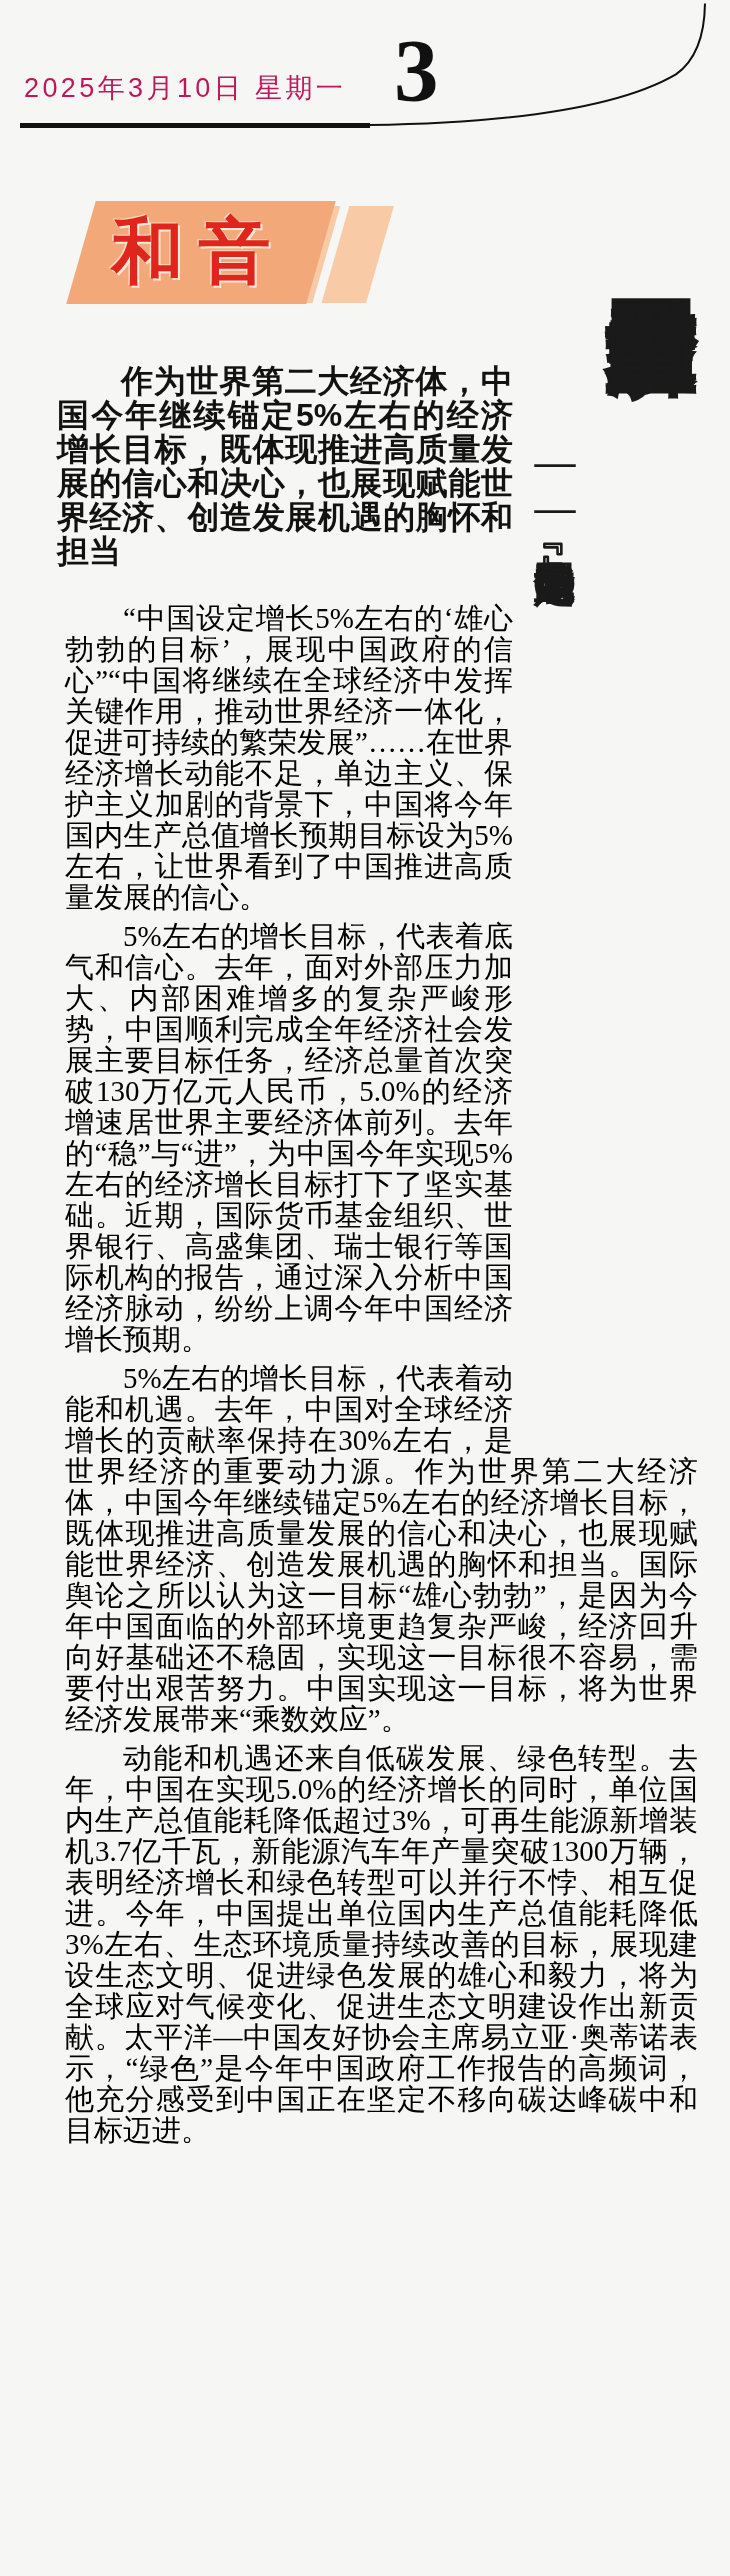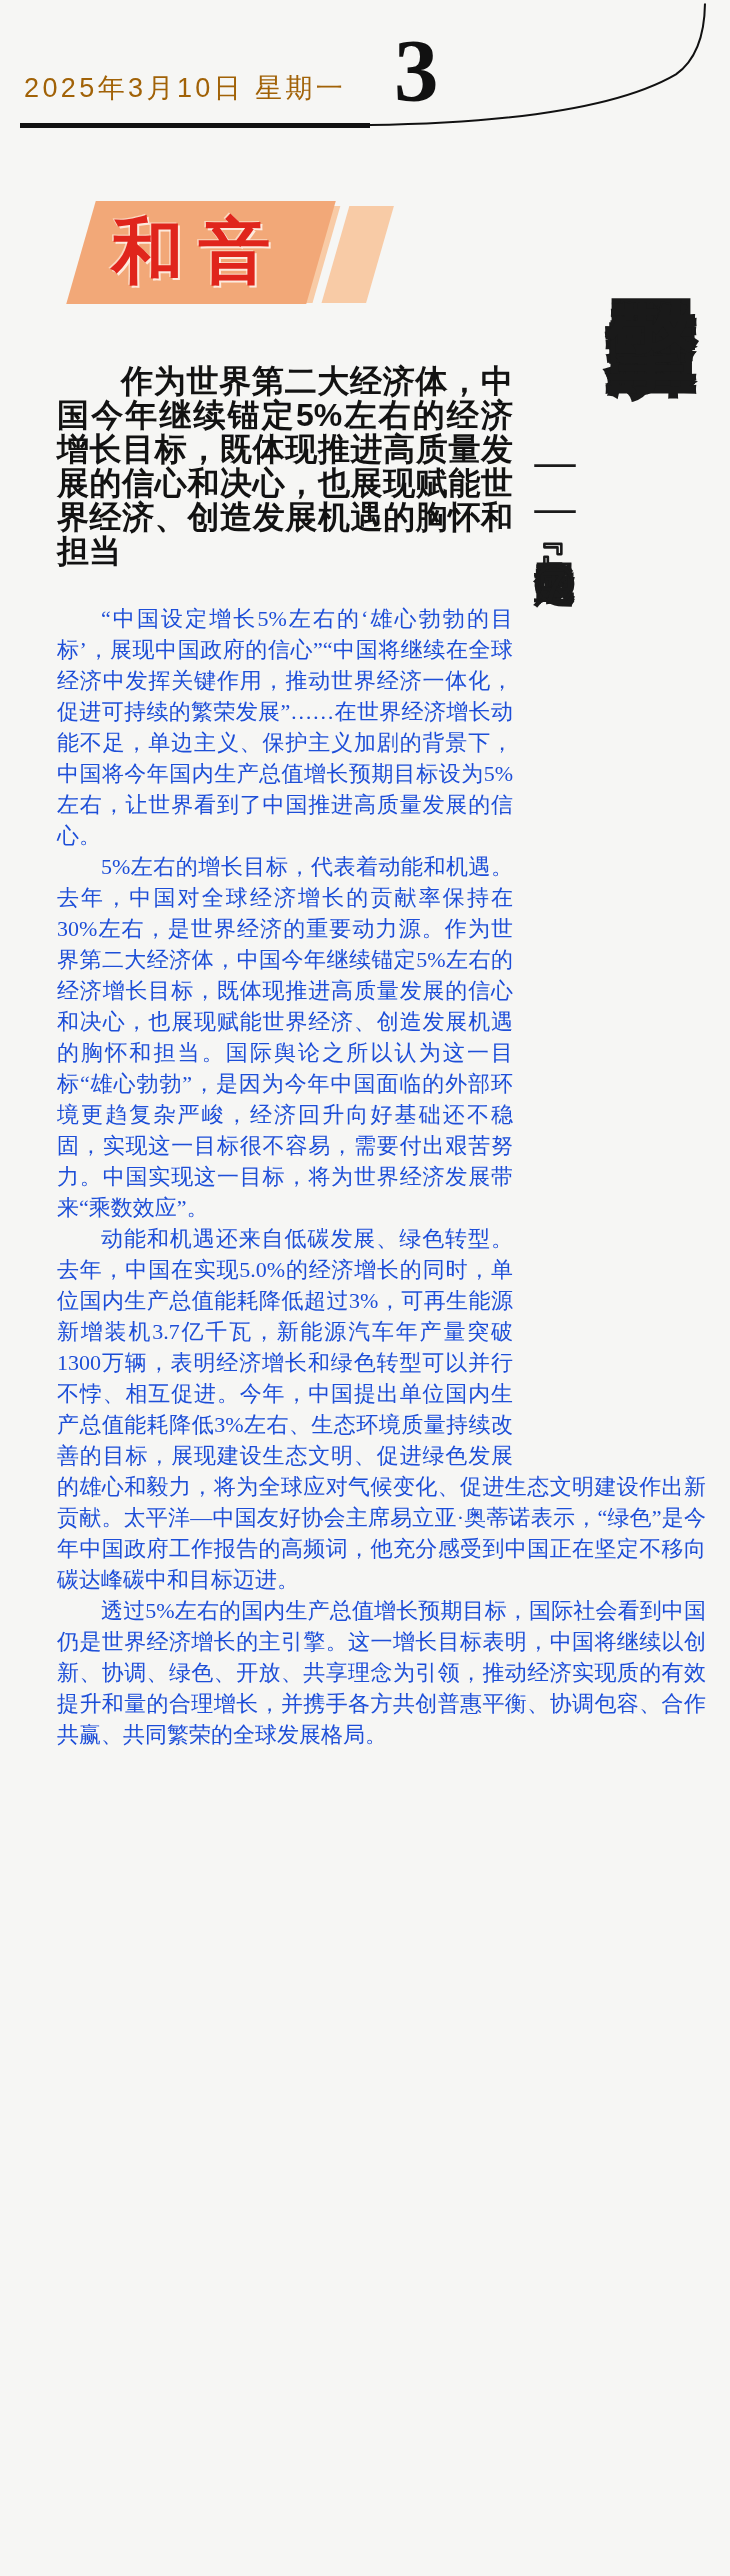--- a/index.html
+++ b/index.html
@@ -10,21 +10,21 @@
     background:#f6f6f4;
     overflow:hidden;
     font-family:"Liberation Serif", serif;
     color:#161616;
   }
   
   .hdr{position:absolute;left:0;top:0;width:730px;height:142px;}
   .hdr-date{
     position:absolute;left:24px;top:70px;
     font-family:"Liberation Sans", sans-serif;
-    font-size:27px;letter-spacing:3.4px;color:#a16207;white-space:nowrap;
+    font-size:27px;letter-spacing:3.4px;color:#be185d;white-space:nowrap;
   }
   .hdr-sec{
     position:absolute;left:394px;top:26px;
     display:flex;align-items:baseline;gap:23px;
     font-family:"Liberation Serif", serif;font-weight:bold;color:#111;
   }
   .hdr-num{font-size:89px;line-height:1;}
   .hdr-secname{font-size:76px;line-height:1;letter-spacing:5.4px;}
   .hdr-rule{position:absolute;left:20px;top:123px;width:350px;height:4.7px;background:#111;}
   .hdr-curve{position:absolute;left:0;top:0;}
@@ -73,23 +73,23 @@
   }
   
   .intro{
     font-family:"Liberation Sans", sans-serif;
     font-weight:bold;font-size:32px;line-height:34px;
     text-indent:2em;text-align:justify;color:#121212;
     margin:60px 0 35px 0;
   }
   .body-text p{
     font-family:"Liberation Serif", serif;
-    font-size:22px;line-height:31px;
+    font-size:29px;line-height:31px;
     text-indent:2em;text-align:justify;
-    margin:0;color:#1d4ed8;
+    margin:8px;color:#000000;
   }
 </style>
 </head>
 <body>
 
 <div class="page">
 
   <div class="hdr">
     <div class="hdr-date">2025年3月10日  星期一</div>
     <div class="hdr-sec">
@@ -112,20 +112,20 @@
       <div class="banner-tail" style="background: rgb(248, 203, 166);"></div>
       <div class="banner-main" style="background: rgb(242, 168, 120);"></div>
       <div class="banner-slash"></div>
       <div class="logo-text" style="color: rgb(224, 37, 28);">和音</div>
     </div>
 
     <div class="intro">作为世界第二大经济体，中国今年继续锚定5%左右的经济增长目标，既体现推进高质量发展的信心和决心，也展现赋能世界经济、创造发展机遇的胸怀和担当</div>
 
     <div class="body-text">
       <p>“中国设定增长5%左右的‘雄心勃勃的目标’，展现中国政府的信心”“中国将继续在全球经济中发挥关键作用，推动世界经济一体化，促进可持续的繁荣发展”……在世界经济增长动能不足，单边主义、保护主义加剧的背景下，中国将今年国内生产总值增长预期目标设为5%左右，让世界看到了中国推进高质量发展的信心。</p>
+      <p>5%左右的增长目标，代表着底气和信心。去年，面对外部压力加大、内部困难增多的复杂严峻形势，中国顺利完成全年经济社会发展主要目标任务，经济总量首次突破130万亿元人民币，5.0%的经济增速居世界主要经济体前列。去年的“稳”与“进”，为中国今年实现5%左右的经济增长目标打下了坚实基础。近期，国际货币基金组织、世界银行、高盛集团、瑞士银行等国际机构的报告，通过深入分析中国经济脉动，纷纷上调今年中国经济增长预期。</p>
       <p>5%左右的增长目标，代表着动能和机遇。去年，中国对全球经济增长的贡献率保持在30%左右，是世界经济的重要动力源。作为世界第二大经济体，中国今年继续锚定5%左右的经济增长目标，既体现推进高质量发展的信心和决心，也展现赋能世界经济、创造发展机遇的胸怀和担当。国际舆论之所以认为这一目标“雄心勃勃”，是因为今年中国面临的外部环境更趋复杂严峻，经济回升向好基础还不稳固，实现这一目标很不容易，需要付出艰苦努力。中国实现这一目标，将为世界经济发展带来“乘数效应”。</p>
       <p>动能和机遇还来自低碳发展、绿色转型。去年，中国在实现5.0%的经济增长的同时，单位国内生产总值能耗降低超过3%，可再生能源新增装机3.7亿千瓦，新能源汽车年产量突破1300万辆，表明经济增长和绿色转型可以并行不悖、相互促进。今年，中国提出单位国内生产总值能耗降低3%左右、生态环境质量持续改善的目标，展现建设生态文明、促进绿色发展的雄心和毅力，将为全球应对气候变化、促进生态文明建设作出新贡献。太平洋—中国友好协会主席易立亚·奥蒂诺表示，“绿色”是今年中国政府工作报告的高频词，他充分感受到中国正在坚定不移向碳达峰碳中和目标迈进。</p>
-      <p>透过5%左右的国内生产总值增长预期目标，国际社会看到中国仍是世界经济增长的主引擎。这一增长目标表明，中国将继续以创新、协调、绿色、开放、共享理念为引领，推动经济实现质的有效提升和量的合理增长，并携手各方共创普惠平衡、协调包容、合作共赢、共同繁荣的全球发展格局。</p>
     </div>
   </div>
 
 </div>
 
 
 </body></html>

